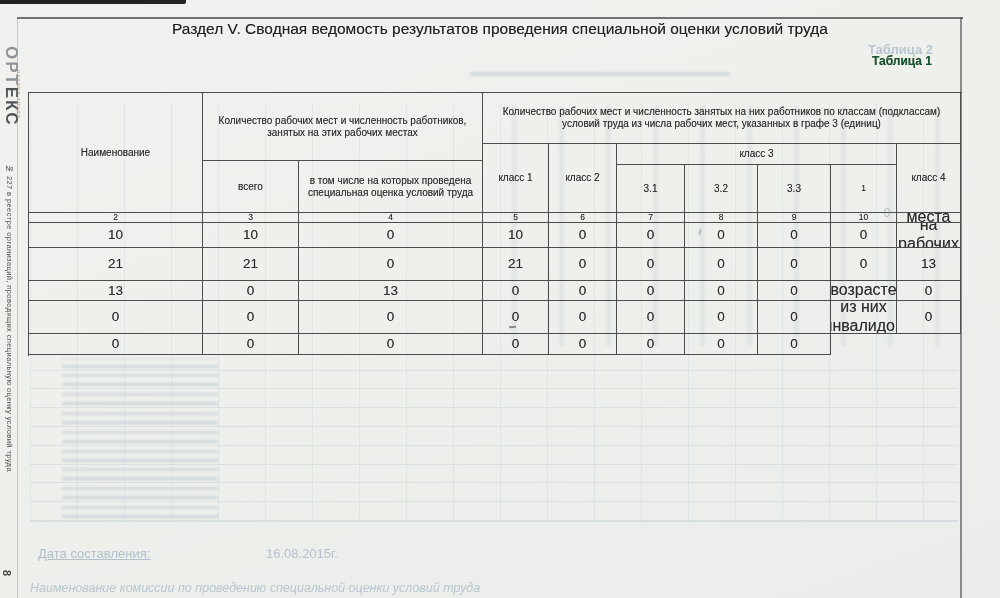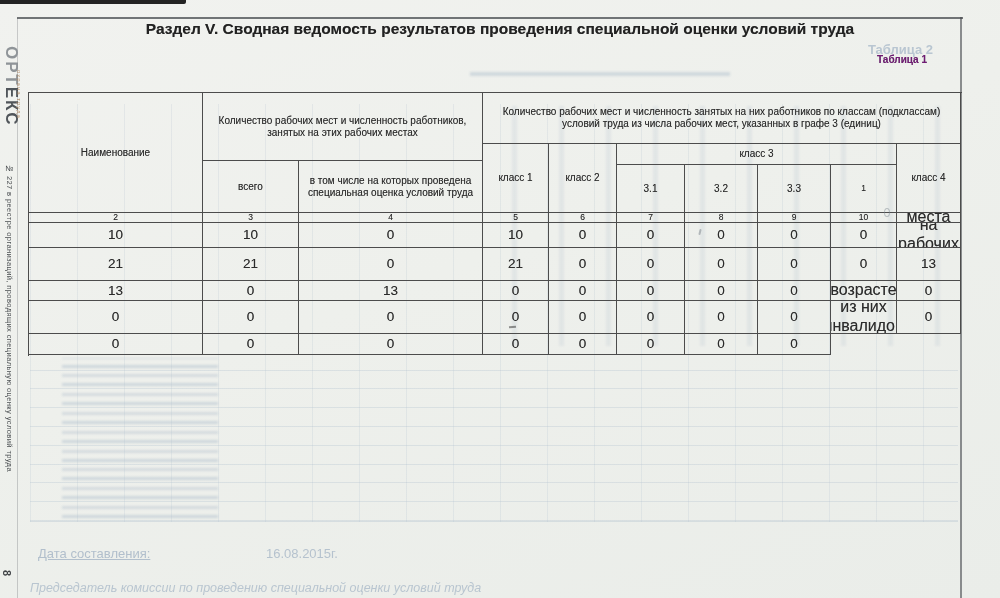--- a/index.html
+++ b/index.html
@@ -74,26 +74,26 @@
       rgba(166,183,200,.42) 0 3px, transparent 3px 9px,
       rgba(166,183,200,.34) 9px 12px, transparent 12px 18.8px);
     filter:blur(.8px);
   }
   .bleed-date-label{left:38px;top:546px;font-size:13px;color:rgba(163,179,196,.8);filter:blur(.5px);text-decoration:underline;}
   .bleed-date-value{left:266px;top:546px;font-size:13px;color:rgba(163,179,196,.75);filter:blur(.6px);}
   .bleed-chairman{left:30px;top:581px;font-size:12.5px;font-style:italic;color:rgba(163,179,196,.7);filter:blur(.5px);width:620px;}
   
   .doc-title{
     left:60px;top:20px;width:880px;
-    text-align:center;font-weight:bold;font-size:15.5px;color:#222;
+    text-align:center;font-weight:normal;font-size:15.5px;color:#222;
     text-shadow:0 0 .4px rgba(40,40,40,.5);
   }
   .table-label{
     left:850px;top:54px;width:104px;
-    text-align:center;font-weight:bold;font-size:10px;color:#701a75;
+    text-align:center;font-weight:bold;font-size:12px;color:#14532d;
     text-shadow:0 0 .4px rgba(40,40,40,.5);
   }
   
   .sout-table{
     left:28px;top:92px;width:934px;height:264px;
     display:grid;
     grid-template-columns:174px 96px 184px 66px 68px 68px 73px 73px 66px 64px;
     grid-template-rows:51px 17px 4px 48px 10px 25px 33px 20px 33px 21px;
     border-top:1px solid var(--bd);
     border-left:1px solid var(--bd);
@@ -141,21 +141,21 @@
 <div class="abs frame-left"></div>
 
 <div class="abs bleed bleed-label2">Таблица 2</div>
 <div class="abs bleed bleed-head-strip"></div>
 <div class="abs bleed bleed-grid-v"></div>
 <div class="abs bleed bleed-grid-h"></div>
 <div class="abs bleed bleed-col-strips"></div>
 <div class="abs bleed bleed-text-strips"></div>
 <div class="abs bleed bleed-date-label">Дата составления:</div>
 <div class="abs bleed bleed-date-value">16.08.2015г.</div>
-<div class="abs bleed bleed-chairman">Председатель комиссии по проведению специальной оценки условий труда</div>
+<div class="abs bleed bleed-chairman">Наименование комиссии по проведению специальной оценки условий труда</div>
 
 <div class="abs v-logo"><span>ОРТ</span><span class="dark">ЕКС</span></div>
 <div class="abs v-tagline">охрана труда</div>
 <div class="abs v-registry">№ 227 в реестре организаций, проводящих специальную оценку условий труда</div>
 <div class="abs v-pagenum">8</div>
 
 <div class="abs doc-title">Раздел V. Сводная ведомость результатов проведения специальной оценки условий труда</div>
 <div class="abs table-label">Таблица 1</div>
 
 <div class="abs sout-table">

